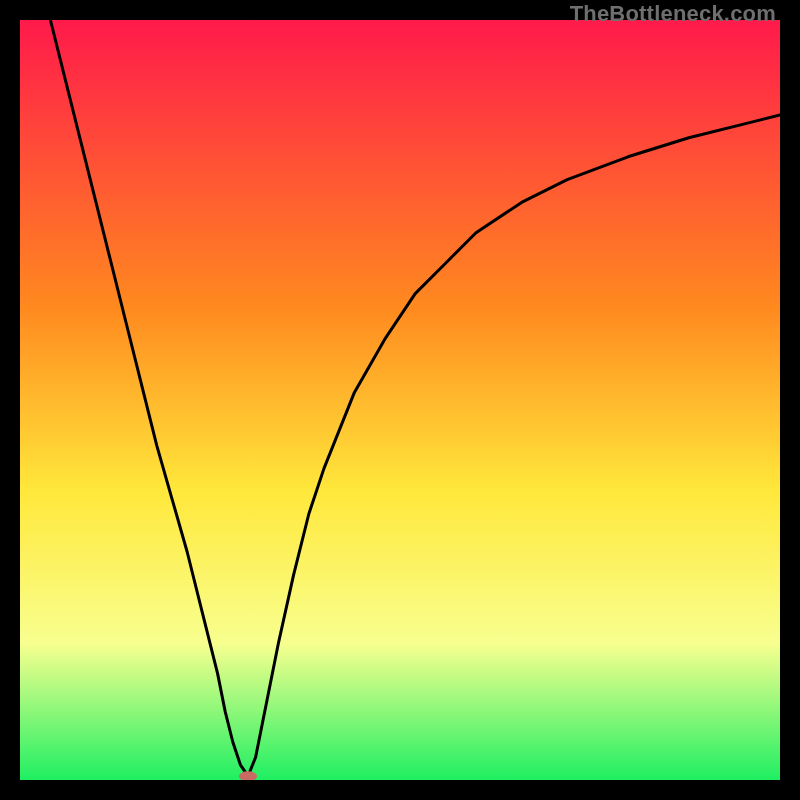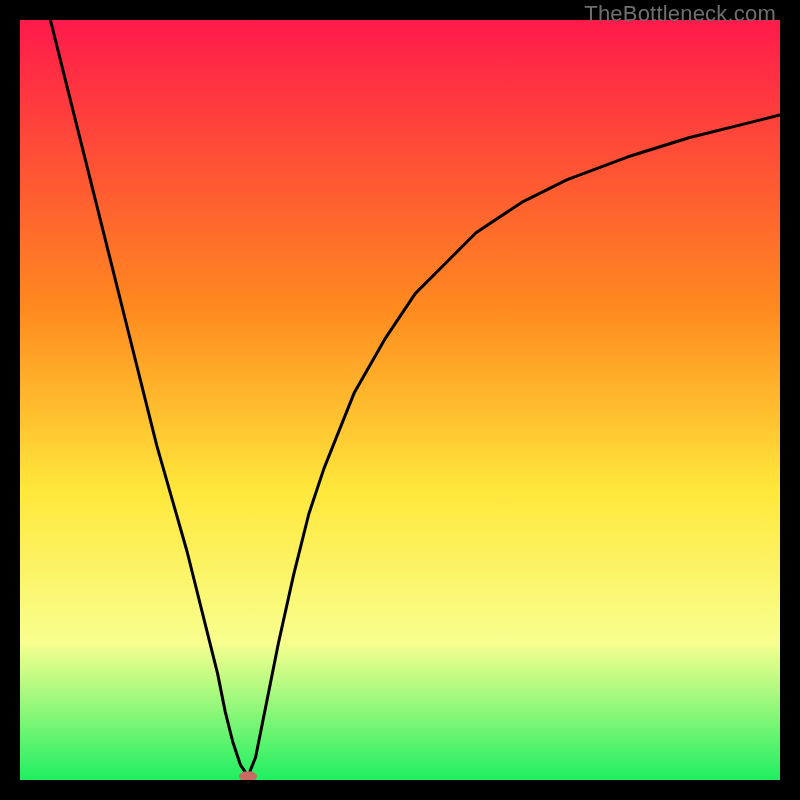--- a/index.html
+++ b/index.html
@@ -25,21 +25,21 @@
     top: 0;
     width: 760px;
     height: 760px;
   }
   .watermark {
     position: absolute;
     top: 1px;
     right: 24px;
     color: #6f6f6f;
     font-size: 22px;
-    font-weight: 400;
+    font-weight: 700;
     letter-spacing: 0.2px;
     user-select: none;
   }
   svg { display: block; }
 </style>
 </head>
 <body>
 
 <div class="frame">
   <svg class="plot-area" width="760" height="760" viewBox="0 0 760 760" preserveAspectRatio="none">

